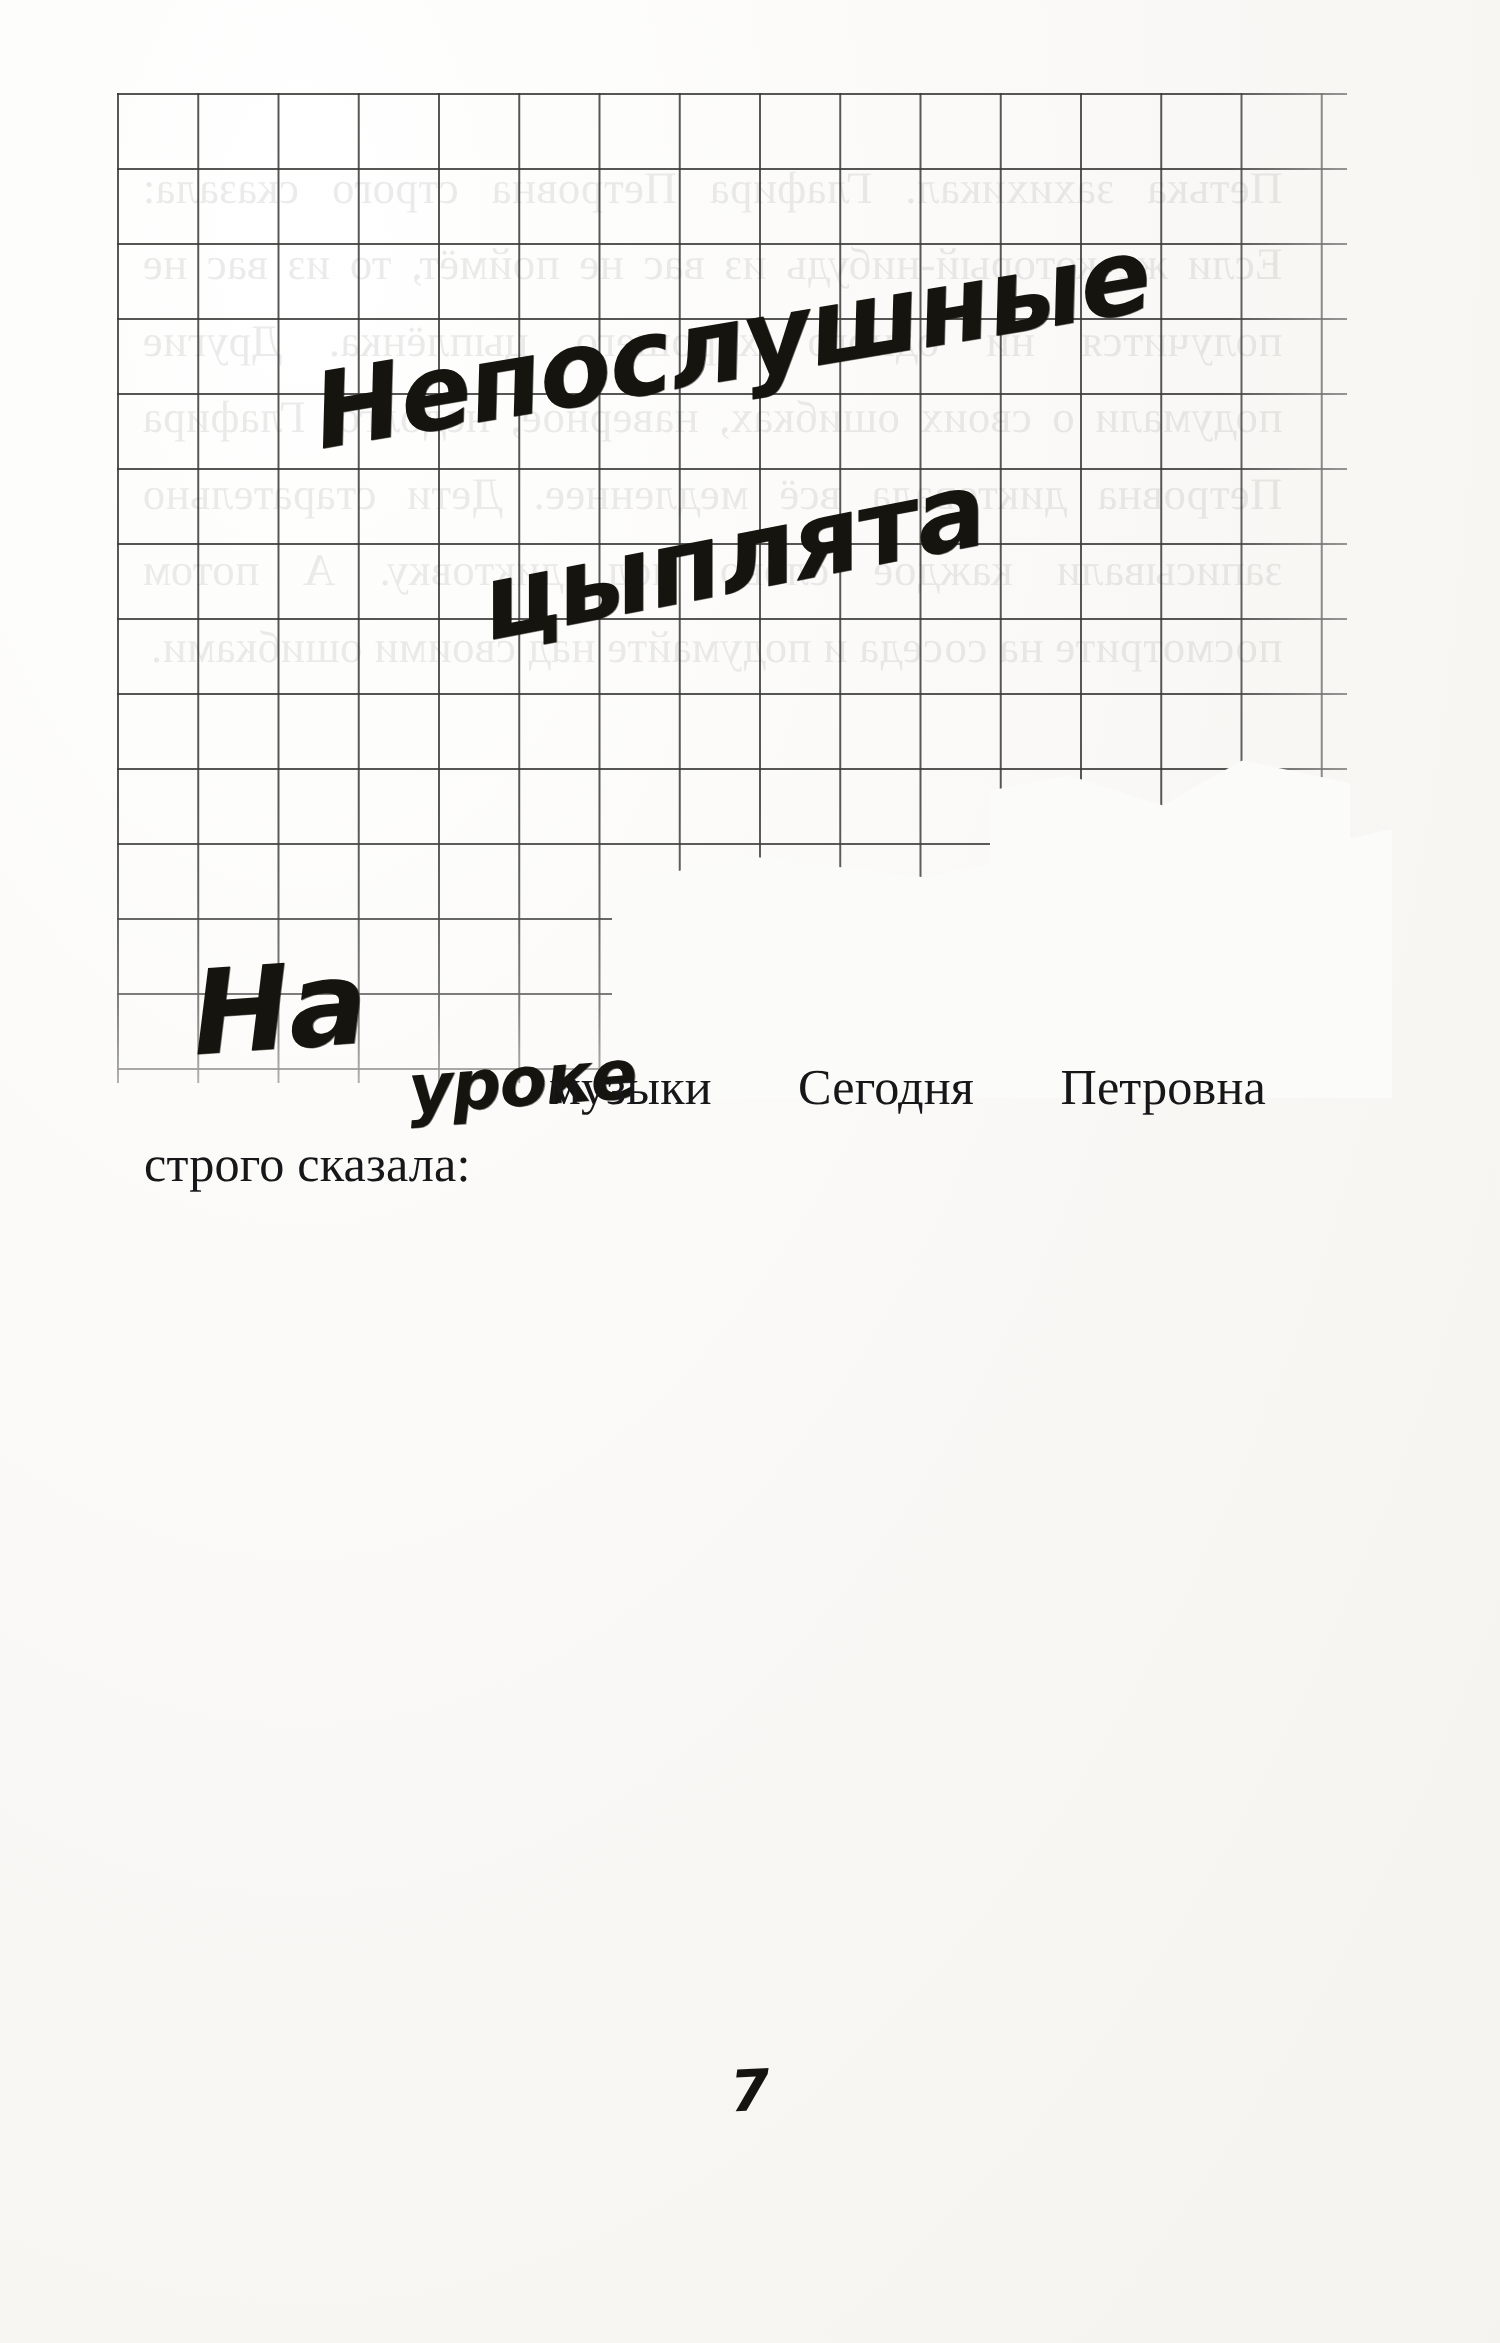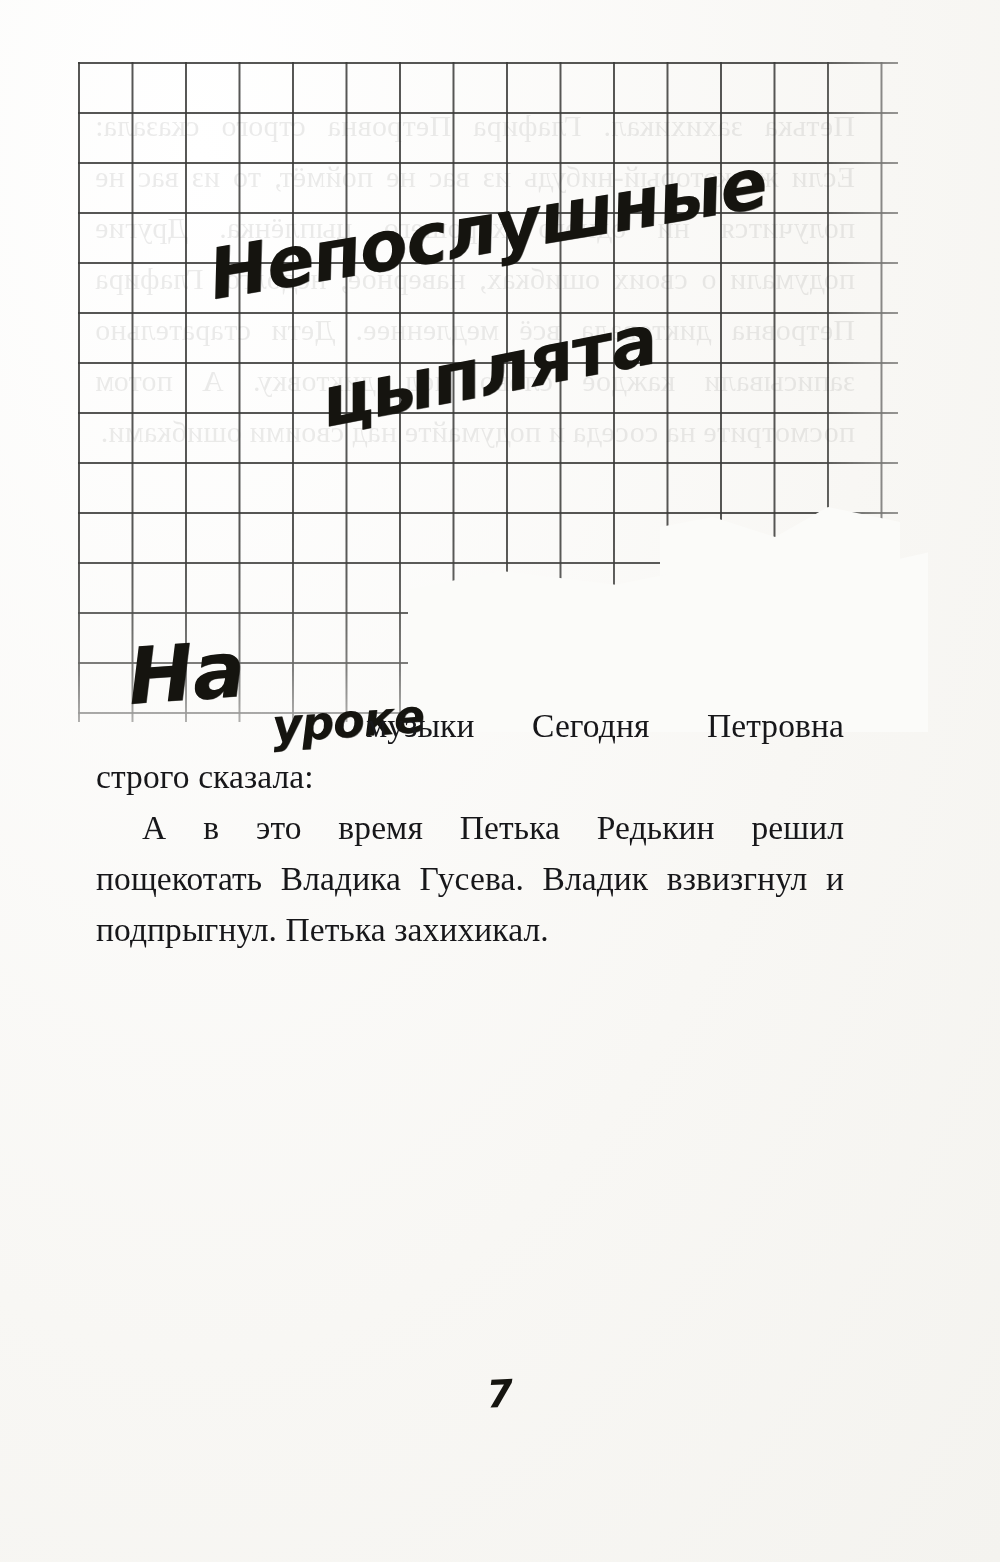--- a/index.html
+++ b/index.html
@@ -175,17 +175,16 @@
   </div>
 
   <div class="handwriting hw-line1">Непослушные</div>
   <div class="handwriting hw-line2">цыплята</div>
 
   <div class="handwriting hw-na">На</div>
   <div class="handwriting hw-uroke">уроке</div>
 
   <div class="text-col">
     <p class="first-line-offset">музыки Сегодня Петровна строго сказала:</p>
-    <p class="indent">А в это время Петька Редькин решил пощекотать Владика Гусева. Владик взвизгнул и подпрыгнул. Петька захихикал.</p>
   </div>
 
   <div class="page-number">7</div>
 </div>
 
 </body></html>

